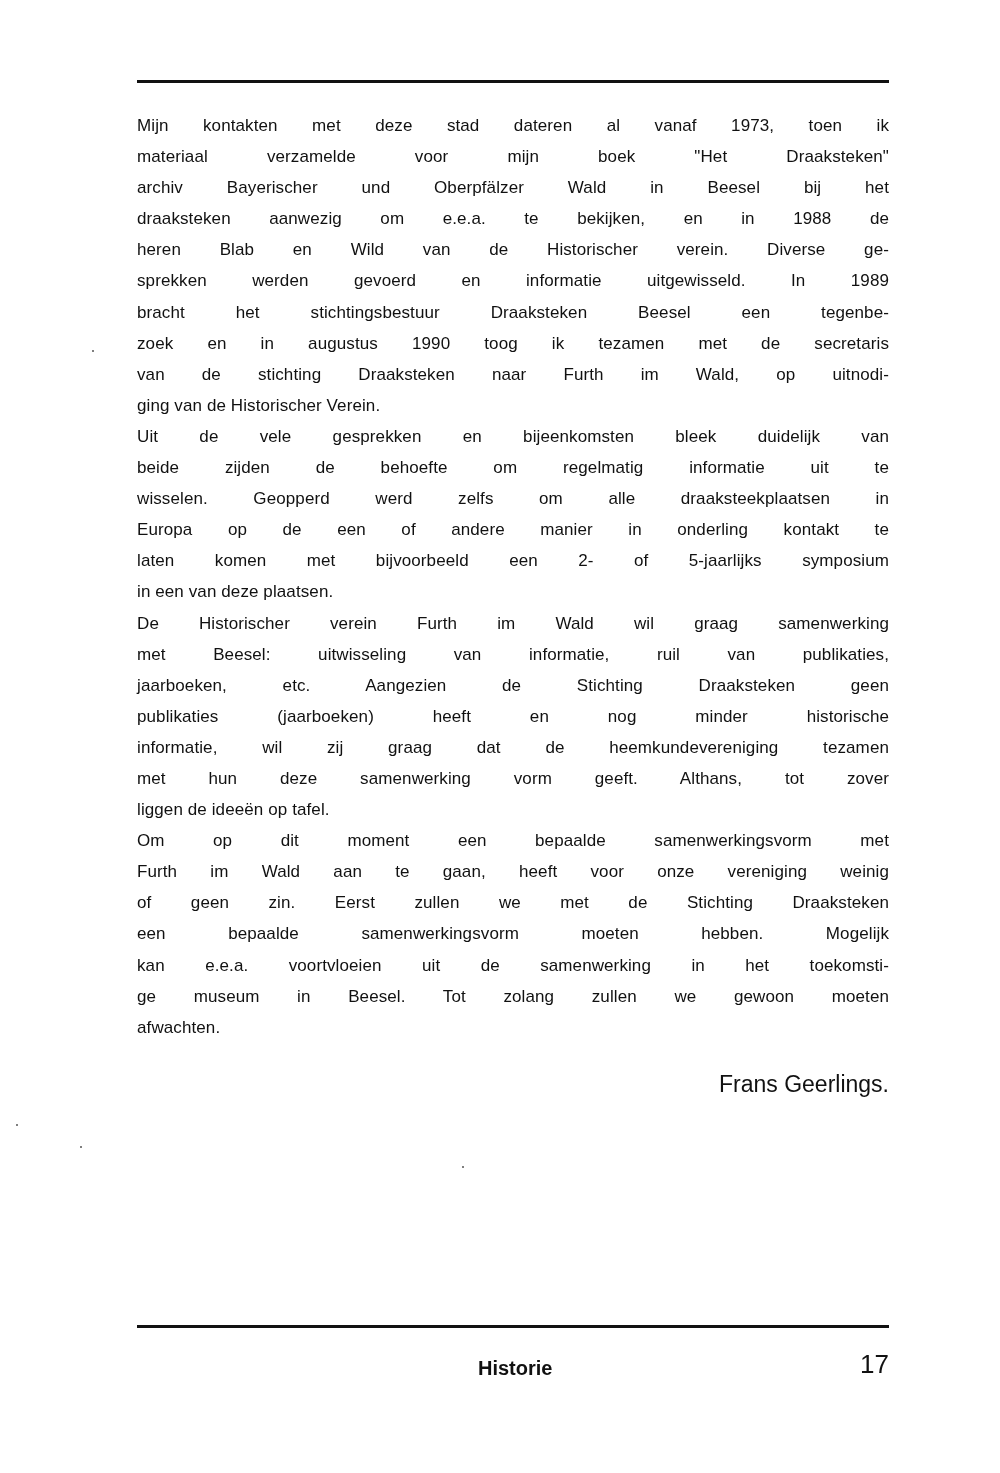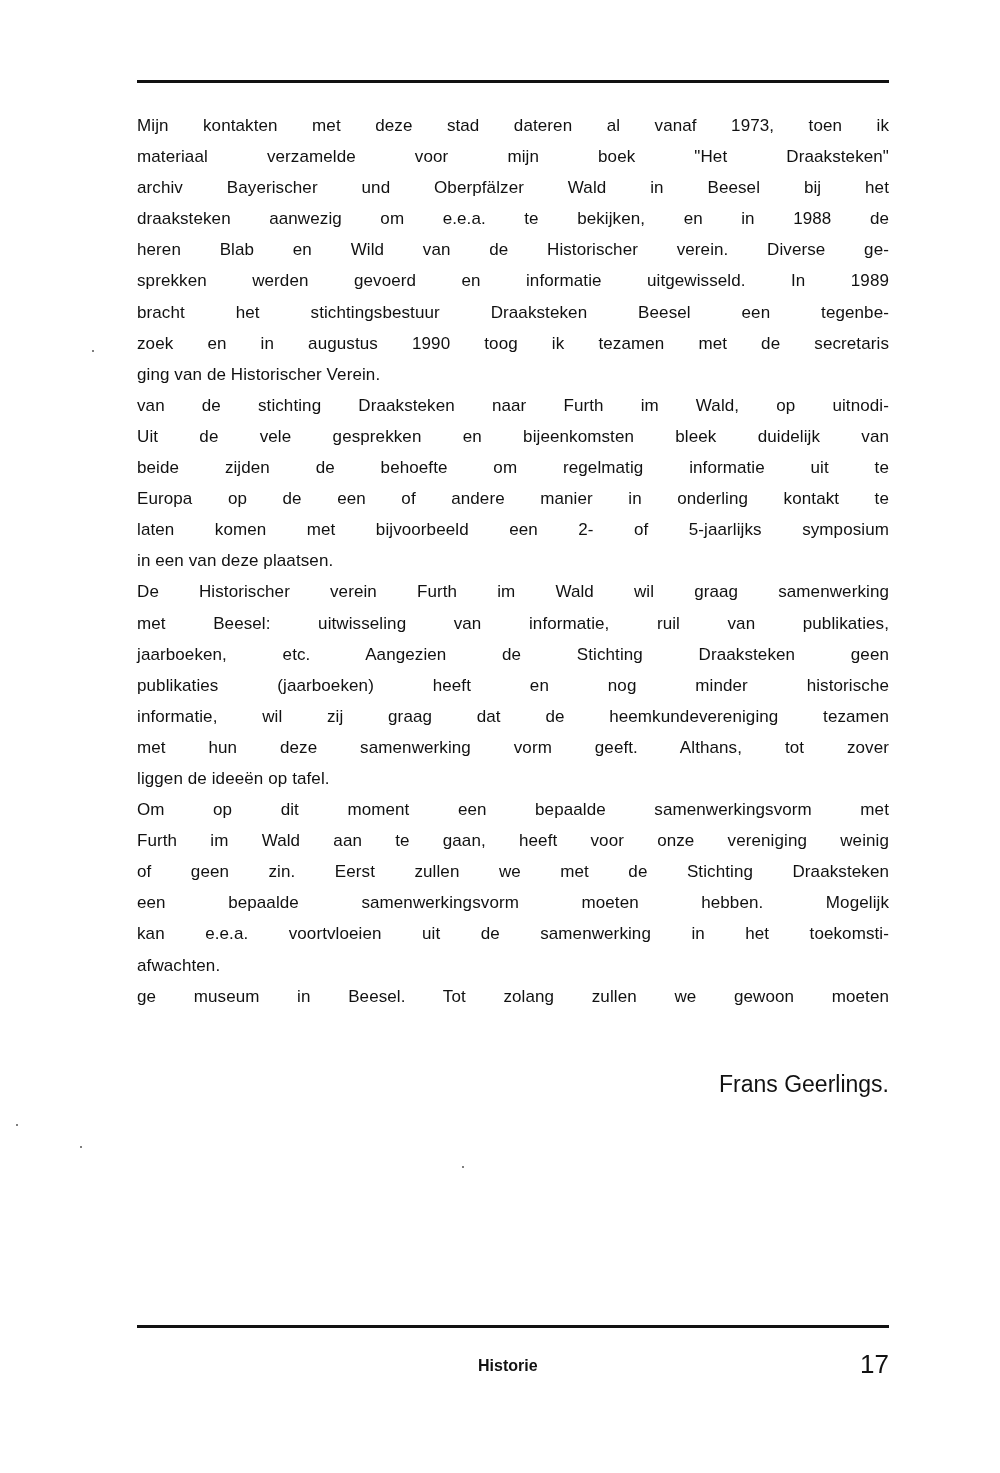--- a/index.html
+++ b/index.html
@@ -48,21 +48,21 @@
       position: absolute;
       top: 1069px;
       right: 111px;
       font-size: 23px;
       line-height: 31px;
     }
     .footer-section {
       position: absolute;
       top: 1357px;
       left: 478px;
-      font-size: 16px;
+      font-size: 20px;
       font-weight: bold;
       font-family: "Liberation Sans", sans-serif;
     }
     .footer-page {
       position: absolute;
       top: 1349px;
       right: 111px;
       font-size: 26px;
       font-family: "Liberation Sans", sans-serif;
     }
@@ -82,47 +82,48 @@
 <div class="body-text">
   <div>
     <span class="line">Mijn kontakten met deze stad dateren al vanaf 1973, toen ik</span>
     <span class="line">materiaal verzamelde voor mijn boek "Het Draaksteken"</span>
     <span class="line">archiv Bayerischer und Oberpfälzer Wald in Beesel bij het</span>
     <span class="line">draaksteken aanwezig om e.e.a. te bekijken, en in 1988 de</span>
     <span class="line">heren Blab en Wild van de Historischer verein. Diverse ge-</span>
     <span class="line">sprekken werden gevoerd en informatie uitgewisseld. In 1989</span>
     <span class="line">bracht het stichtingsbestuur Draaksteken Beesel een tegenbe-</span>
     <span class="line">zoek en in augustus 1990 toog ik tezamen met de secretaris</span>
+    <span class="line">van de stichting Draaksteken naar Furth im Wald, op uitnodi-</span>
     <span class="line last">ging van de Historischer Verein.</span>
-    <span class="line">van de stichting Draaksteken naar Furth im Wald, op uitnodi-</span>
   </div>
   <div>
     <span class="line">Uit de vele gesprekken en bijeenkomsten bleek duidelijk van</span>
     <span class="line">beide zijden de behoefte om regelmatig informatie uit te</span>
+    <span class="line">wisselen. Geopperd werd zelfs om alle draaksteekplaatsen in</span>
     <span class="line">Europa op de een of andere manier in onderling kontakt te</span>
     <span class="line">laten komen met bijvoorbeeld een 2- of 5-jaarlijks symposium</span>
     <span class="line last">in een van deze plaatsen.</span>
   </div>
   <div>
     <span class="line">De Historischer verein Furth im Wald wil graag samenwerking</span>
     <span class="line">met Beesel: uitwisseling van informatie, ruil van publikaties,</span>
     <span class="line">jaarboeken, etc. Aangezien de Stichting Draaksteken geen</span>
     <span class="line">publikaties (jaarboeken) heeft en nog minder historische</span>
     <span class="line">informatie, wil zij graag dat de heemkundevereniging tezamen</span>
     <span class="line">met hun deze samenwerking vorm geeft. Althans, tot zover</span>
     <span class="line last">liggen de ideeën op tafel.</span>
   </div>
   <div>
     <span class="line">Om op dit moment een bepaalde samenwerkingsvorm met</span>
     <span class="line">Furth im Wald aan te gaan, heeft voor onze vereniging weinig</span>
     <span class="line">of geen zin. Eerst zullen we met de Stichting Draaksteken</span>
     <span class="line">een bepaalde samenwerkingsvorm moeten hebben. Mogelijk</span>
     <span class="line">kan e.e.a. voortvloeien uit de samenwerking in het toekomsti-</span>
+    <span class="line">ge museum in Beesel. Tot zolang zullen we gewoon moeten</span>
     <span class="line last">afwachten.</span>
-    <span class="line">ge museum in Beesel. Tot zolang zullen we gewoon moeten</span>
   </div>
 </div>
 
 <div class="signature">Frans Geerlings.</div>
 
 <div class="speck" style="left:92px; top:350px;"></div>
 <div class="speck" style="left:16px; top:1124px;"></div>
 <div class="speck" style="left:80px; top:1146px;"></div>
 <div class="speck" style="left:462px; top:1166px;"></div>
 

